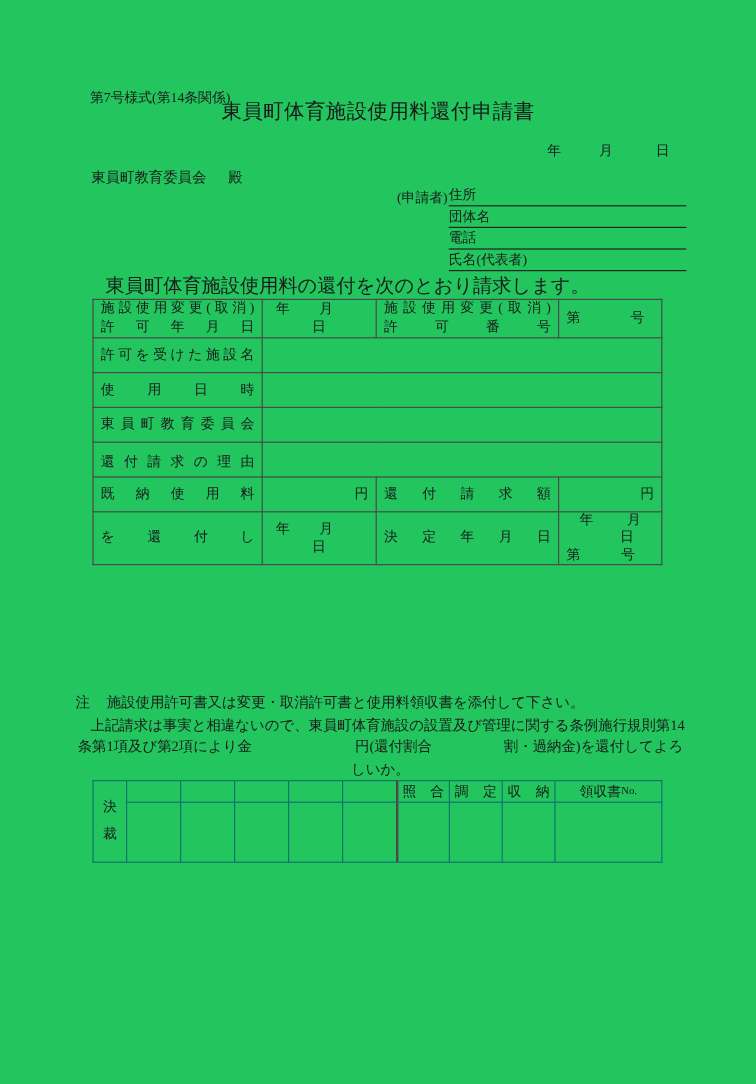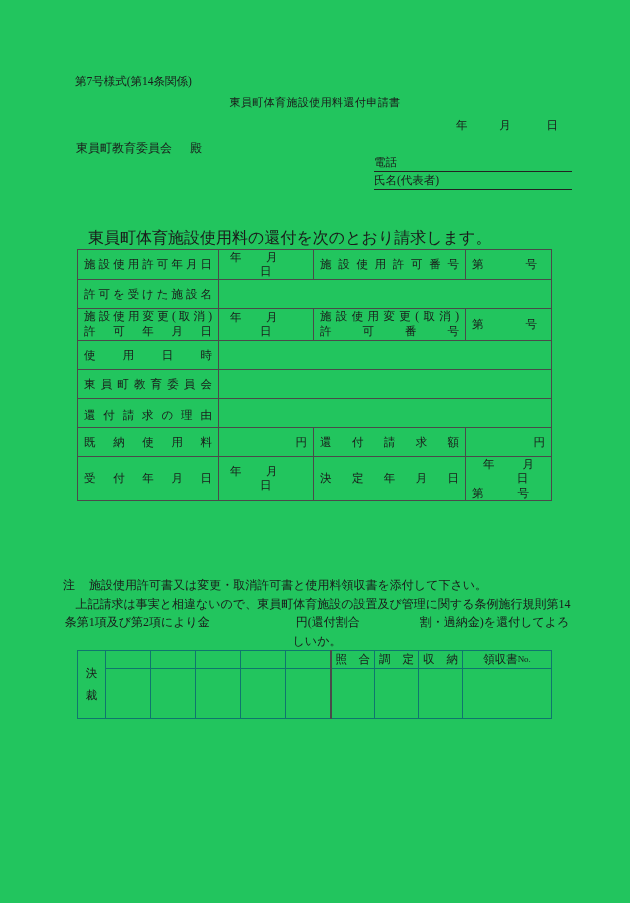--- a/index.html
+++ b/index.html
@@ -32,23 +32,23 @@
   .form-no {
     position: absolute;
     left: 75px;
     top: 74px;
     font-size: 11.5px;
     white-space: nowrap;
   }
   .doc-title {
     position: absolute;
     left: 0; right: 0;
-    top: 95px;
+    top: 81px;
     text-align: center;
-    font-size: 11px;
+    font-size: 17px;
     letter-spacing: 0.4px;
   }
   .date-line {
     position: absolute;
     right: 72px;
     top: 118px;
     font-size: 11.5px;
     white-space: nowrap;
   }
   .date-line span { display: inline-block; }
@@ -242,20 +242,30 @@
       <span>日</span>
     </div>
 
     <div class="addressee">
       <span>東員町教育委員会</span>
       <span class="sp"></span>
       <span>殿</span>
     </div>
 
     <div class="applicant">
+      <div class="row">
+        <span class="prefix">(申請者)</span>
+        <span class="lbl">住所</span>
+        <span class="fill w-addr"></span>
+      </div>
+      <div class="row">
+        <span class="prefix"></span>
+        <span class="lbl">団体名</span>
+        <span class="fill w-org"></span>
+      </div>
       <div class="row">
         <span class="prefix"></span>
         <span class="lbl">電話</span>
         <span class="fill w-tel"></span>
       </div>
       <div class="row">
         <span class="prefix"></span>
         <span class="lbl">氏名(代表者)</span>
         <span class="fill w-name"></span>
       </div>
@@ -265,50 +275,40 @@
 
     <table class="main-table">
       <colgroup>
         <col style="width:141px">
         <col style="width:95px">
         <col style="width:152px">
         <col style="width:86px">
       </colgroup>
       <tbody>
         <tr>
-          <td class="lbl-cell">施設使用許可年月日</td>
-          <td class="ymd">
-            <span>年</span><span class="g"></span><span>月</span><span class="g"></span><span>日</span>
-          </td>
-          <td class="lbl-cell">施設使用許可番号</td>
-          <td class="num-cell">
-            <span class="lead">第</span><span class="trail">号</span>
-          </td>
-        </tr>
-        <tr>
-          <td class="lbl-cell">許可を受けた施設名</td>
-          <td colspan="3"></td>
-        </tr>
-        <tr>
           <td class="lbl-cell two-line">
             <div>施設使用変更(取消)</div>
             <div>許可年月日</div>
           </td>
           <td class="ymd">
             <span>年</span><span class="g"></span><span>月</span><span class="g"></span><span>日</span>
           </td>
           <td class="lbl-cell two-line">
             <div>施設使用変更(取消)</div>
             <div>許可番号</div>
           </td>
           <td class="num-cell">
             <span class="lead">第</span><span class="trail">号</span>
           </td>
         </tr>
         <tr>
+          <td class="lbl-cell">許可を受けた施設名</td>
+          <td colspan="3"></td>
+        </tr>
+        <tr>
           <td class="lbl-cell">使用日時</td>
           <td colspan="3"></td>
         </tr>
         <tr>
           <td class="lbl-cell">東員町教育委員会</td>
           <td colspan="3"></td>
         </tr>
         <tr>
           <td class="tall-reason">
             <span class="lbl-inner">還付請求の理由</span>
@@ -319,21 +319,21 @@
           <td class="lbl-cell">既納使用料</td>
           <td class="yen-cell">
             <span>円</span>
           </td>
           <td class="lbl-cell">還付請求額</td>
           <td class="yen-cell">
             <span>円</span>
           </td>
         </tr>
         <tr>
-          <td class="lbl-cell">受付年月日</td>
+          <td class="lbl-cell">を還付し</td>
           <td class="ymd">
             <span>年</span><span class="g"></span><span>月</span><span class="g"></span><span>日</span>
           </td>
           <td class="lbl-cell">決定年月日</td>
           <td class="dual-line">
             <span class="l1"><span>年</span><span class="g"></span><span>月</span><span class="g"></span><span>日</span></span>
             <span class="l2"><span>第</span><span class="right">号</span></span>
           </td>
         </tr>
       </tbody>

